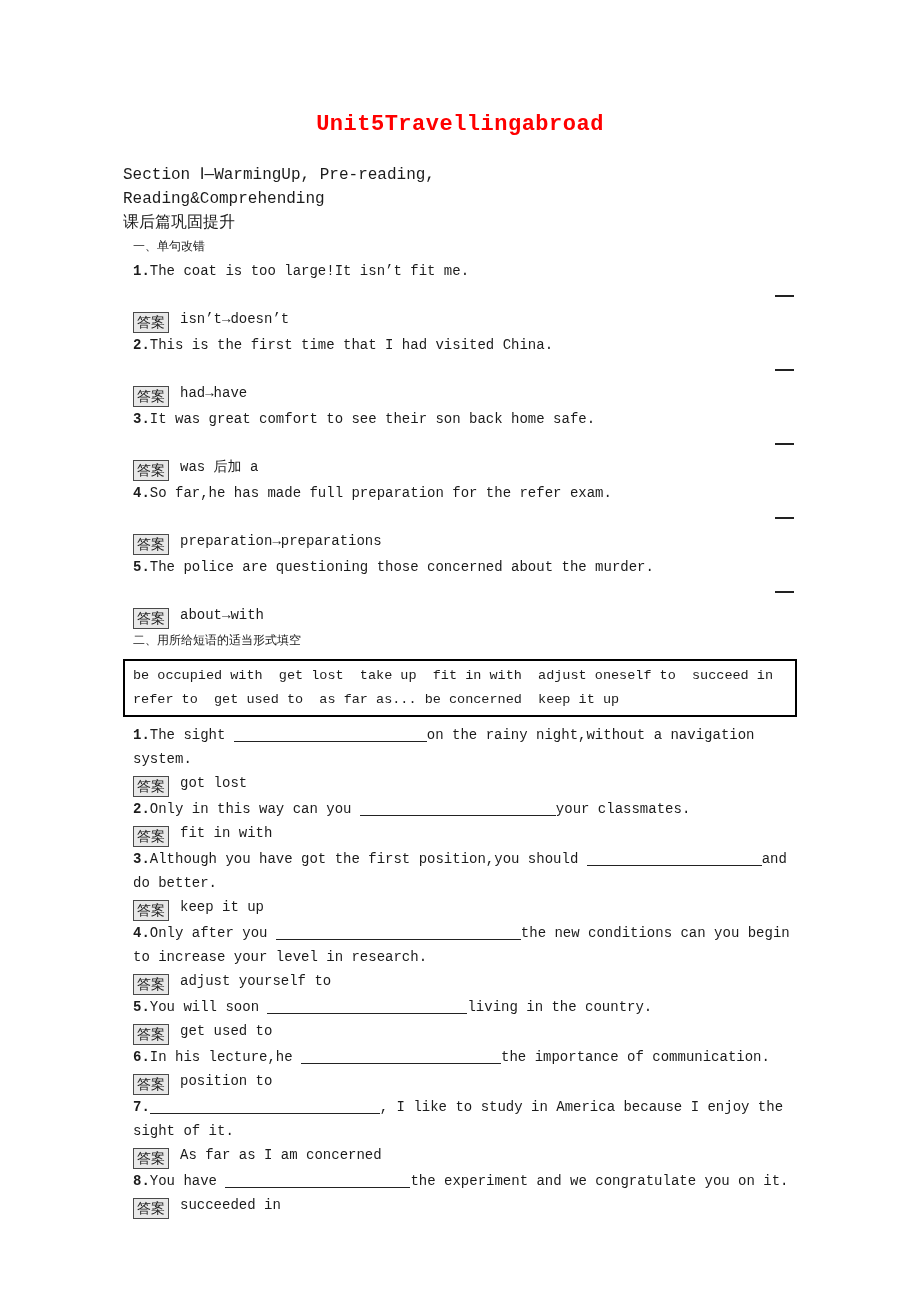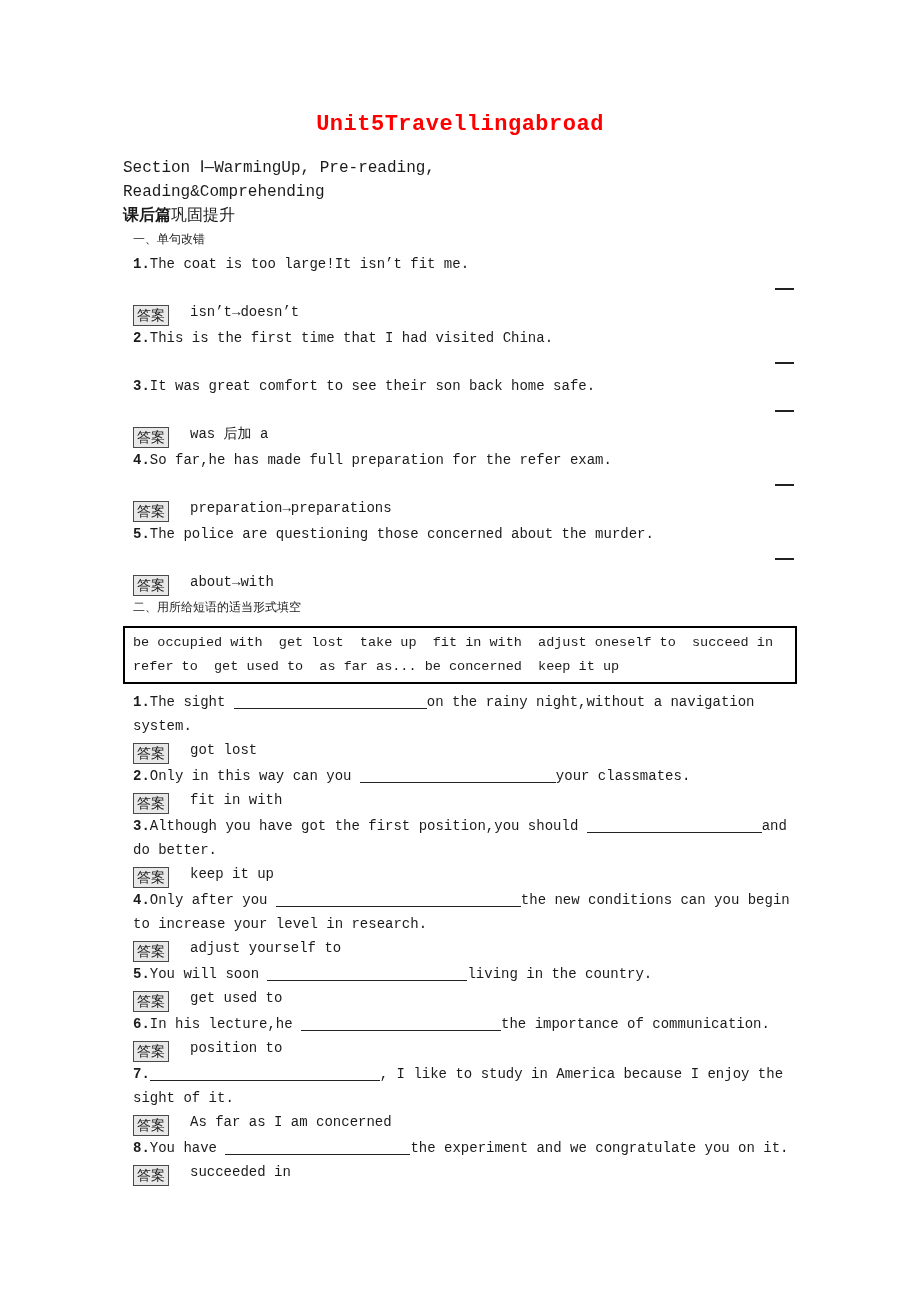--- a/index.html
+++ b/index.html
@@ -17,28 +17,28 @@
   }
   .content { width: 674px; }
   .inner { padding-left: 10px; width: 671px; }
 
   .title {
     text-align: center;
     color: var(--title-red, #ff0000);
     font-size: 22px;
     font-weight: bold;
     line-height: 30px;
-    margin-bottom: 16px;
+    margin-bottom: 23px;
     letter-spacing: 0.5px;
   }
   .center-line {
     font-size: 16px;
     line-height: 24px;
   }
-  .center-line .bold { font-weight: bold; }
+  .center-line .bold { font-weight: normal; }
 
   .heading {
     font-size: 12px;
     line-height: 24px;
   }
 
   .sentence {
     font-size: 14px;
     line-height: 24px;
     white-space: normal;
@@ -64,21 +64,21 @@
   }
   .answer-box {
     display: inline-block;
     background: var(--answer-box-bg, #e8e8e8);
     border: 1px solid #4a4a4a;
     padding: 0 3px;
     height: 21px;
     line-height: 21px;
     font-size: 14px;
     vertical-align: -4px;
-    margin-right: 21px;
+    margin-right: 11px;
   }
   .answer-text { font-size: 14px; }
 
   .blank {
     display: inline-block;
     height: 15px;
     border-bottom: 1px solid #222222;
     vertical-align: -3px;
   }
 
@@ -114,20 +114,23 @@
     <div class="sentence"><b class="f-num">1.</b><span class="f-sentence">The coat is too large!It isn’t fit me.</span></div>
     <div class="dash-row"><span class="dash"></span></div>
     <div class="answer-row">
       <span class="answer-box f-label">答案</span><span class="answer-text f-answer">isn’t→doesn’t</span>
     </div>
   </div>
 
   <div class="s1-item">
     <div class="sentence"><b class="f-num">2.</b><span class="f-sentence">This is the first time that I had visited China.</span></div>
     <div class="dash-row"><span class="dash"></span></div>
+    <div class="answer-row">
+      <span class="answer-box f-label">答案</span><span class="answer-text f-answer">had→have</span>
+    </div>
   </div>
 
   <div class="s1-item">
     <div class="sentence"><b class="f-num">3.</b><span class="f-sentence">It was great comfort to see their son back home safe.</span></div>
     <div class="dash-row"><span class="dash"></span></div>
     <div class="answer-row">
       <span class="answer-box f-label">答案</span><span class="answer-text f-answer">was 后加 a</span>
     </div>
   </div>
 

